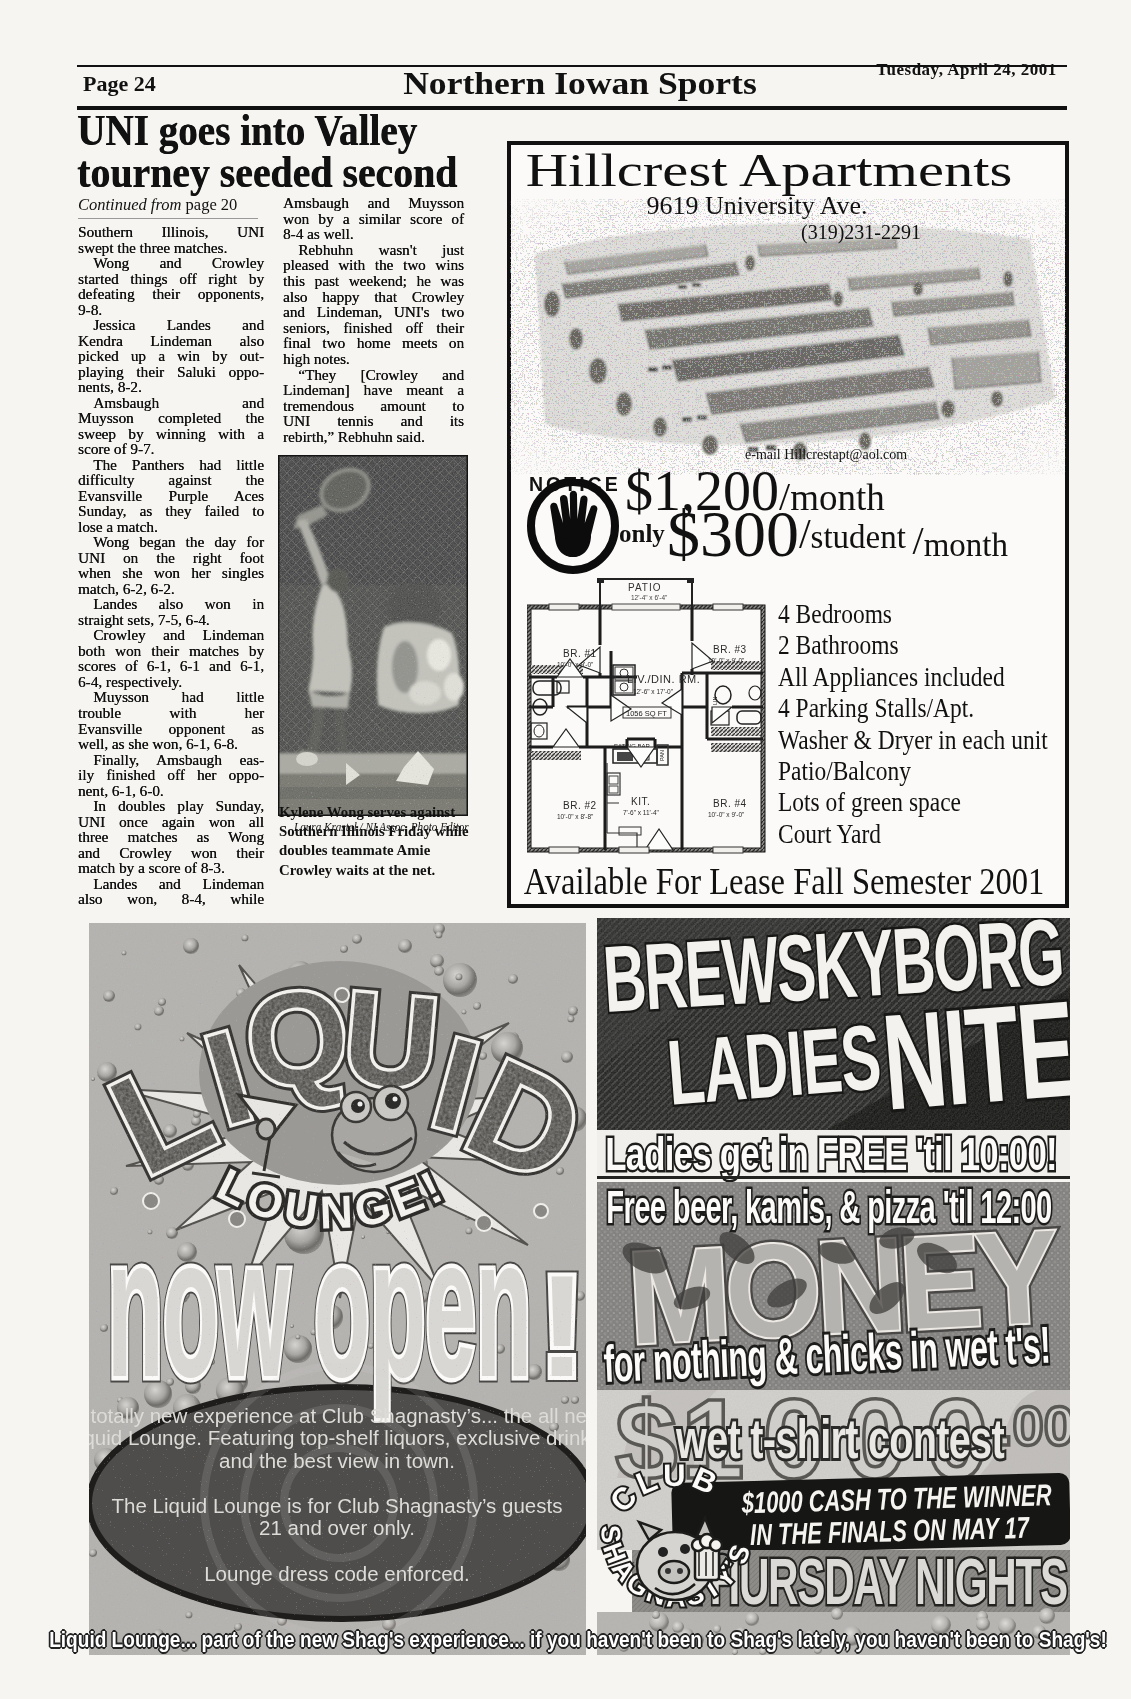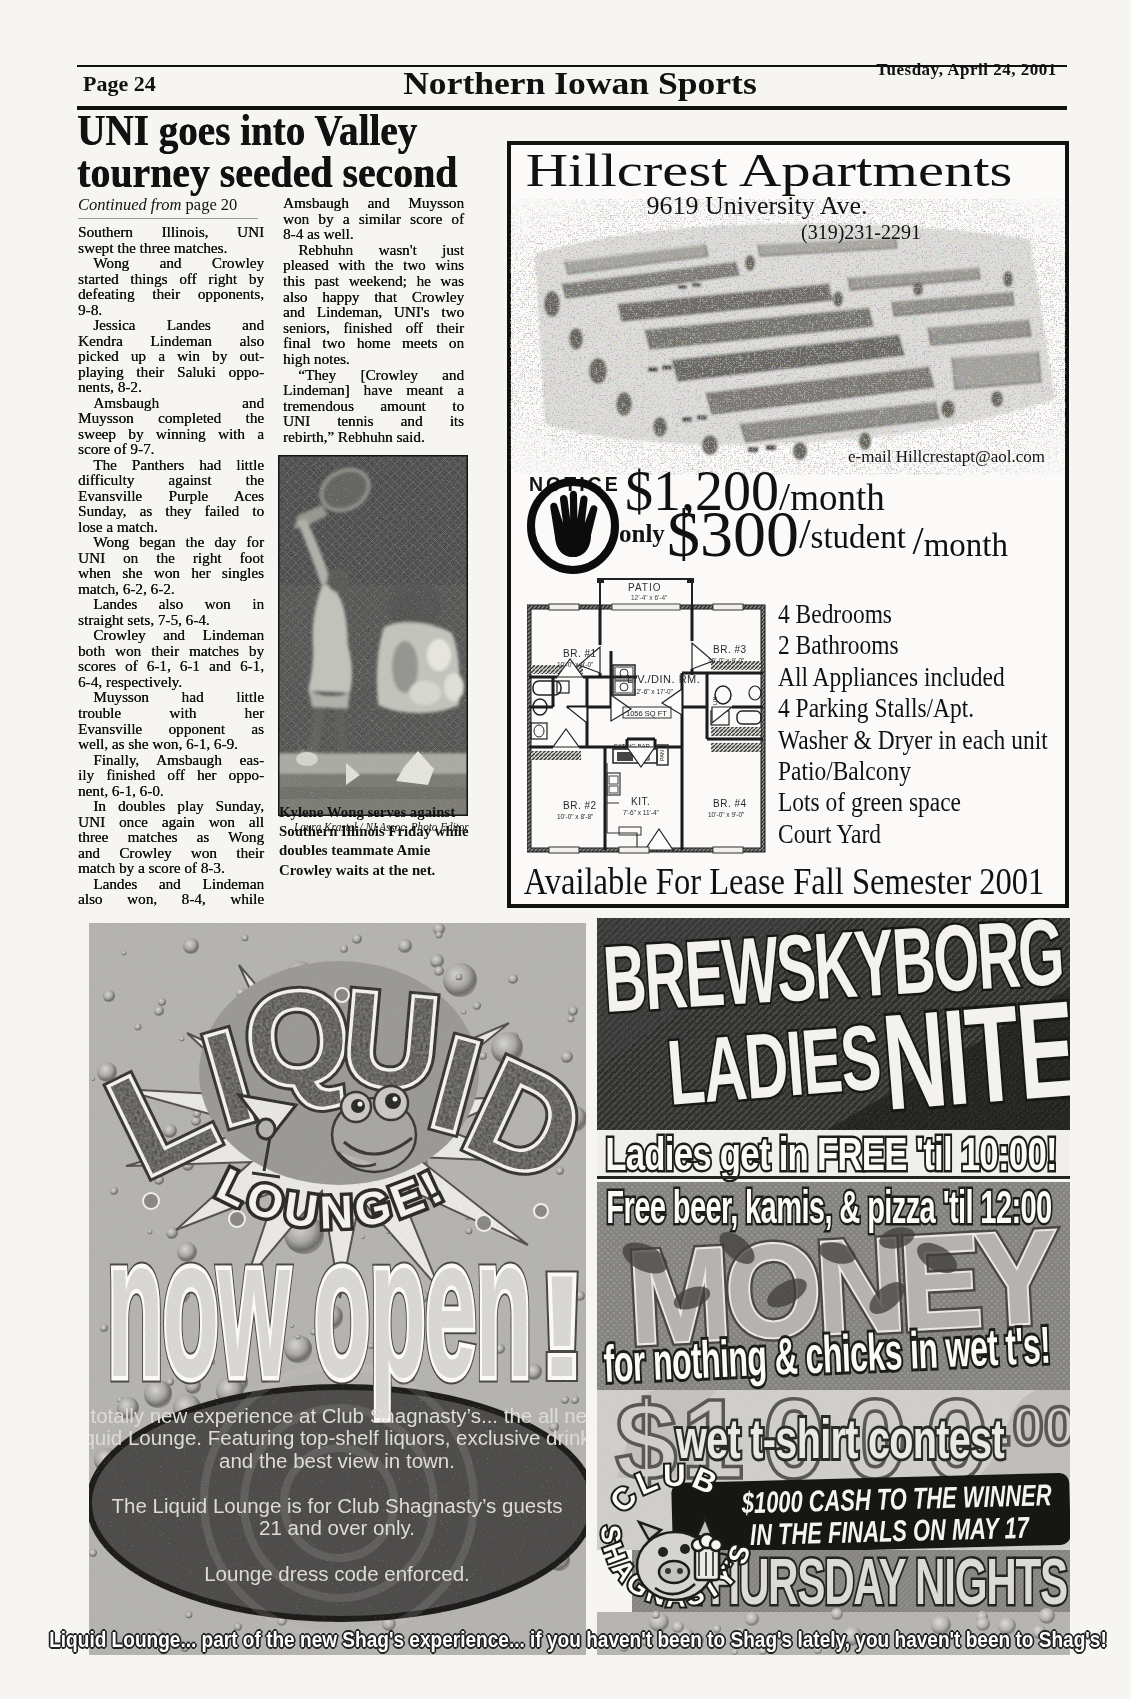--- a/index.html
+++ b/index.html
@@ -56,21 +56,21 @@
     <div class="pl">match, 6-2, 6-2.</div>
     <div class="jl"> Landes also won in</div>
     <div class="pl">straight sets, 7-5, 6-4.</div>
     <div class="jl"> Crowley and Lindeman</div>
     <div class="jl">both won their matches by</div>
     <div class="jl">scores of 6-1, 6-1 and 6-1,</div>
     <div class="pl">6-4, respectively.</div>
     <div class="jl"> Muysson had little</div>
     <div class="jl">trouble with her</div>
     <div class="jl">Evansville opponent as</div>
-    <div class="pl">well, as she won, 6-1, 6-9.</div>
+    <div class="pl">well, as she won, 6-1, 6-8.</div>
     <div class="jl"> Finally, Amsbaugh eas-</div>
     <div class="jl">ily finished off her oppo-</div>
     <div class="pl">nent, 6-1, 6-0.</div>
     <div class="jl"> In doubles play Sunday,</div>
     <div class="jl">UNI once again won all</div>
     <div class="jl">three matches as Wong</div>
     <div class="jl">and Crowley won their</div>
     <div class="pl">match by a score of 8-3.</div>
     <div class="jl"> Landes and Lindeman</div>
     <div class="jl">also won, 8-4, while</div>
@@ -232,21 +232,21 @@
   </g>
   <g stroke="#e8e6e2" stroke-width="2" opacity="0.85">
   <path d="M55,62 L195,45 M52,84 L225,62 M108,104 L318,84 M135,130 L358,108 M162,160 L388,135 M196,193 L418,167 M230,224 L425,202"></path>
   <path d="M248,45 L385,38 M338,78 L468,68 M382,102 L502,92 M418,128 L518,120 M442,158 L528,152"></path>
   </g>
   </g>
   <rect width="556" height="276" fill="#b8b6b2" filter="url(#sketchnoise)" mask="url(#skm)"></rect>
   </svg>
   </div>
 
-  <div class="abs" style="left:238px;top:306px;width:300px;text-align:right;font-size:17px;">e-mail Hillcrestapt@aol.com</div>
+  <div class="abs" style="left:238px;top:306px;width:300px;font-size:14px;">e-mail Hillcrestapt@aol.com</div>
 
   <div class="abs" style="left:262px;top:2px;font-size:47px;white-space:nowrap;transform:translateX(-50%) scaleX(1.247);transform-origin:center top;" id="htitle">Hillcrest Apartments</div>
 
   <div class="abs" style="left:250px;top:50px;font-size:26px;white-space:nowrap;transform:translateX(-50%);" id="haddr">9619 University Ave.</div>
 
   <div class="abs" style="left:354px;top:80px;font-size:20px;white-space:nowrap;transform:translateX(-50%);" id="hphone">(319)231-2291</div>
 
   <div class="abs" style="left:22px;top:312px;font-family:'Liberation Sans',sans-serif;font-size:19.5px;font-weight:bold;letter-spacing:3px;margin-top:20px;">NOTICE</div>
 
   <div class="abs" style="left:20px;top:338px;">

